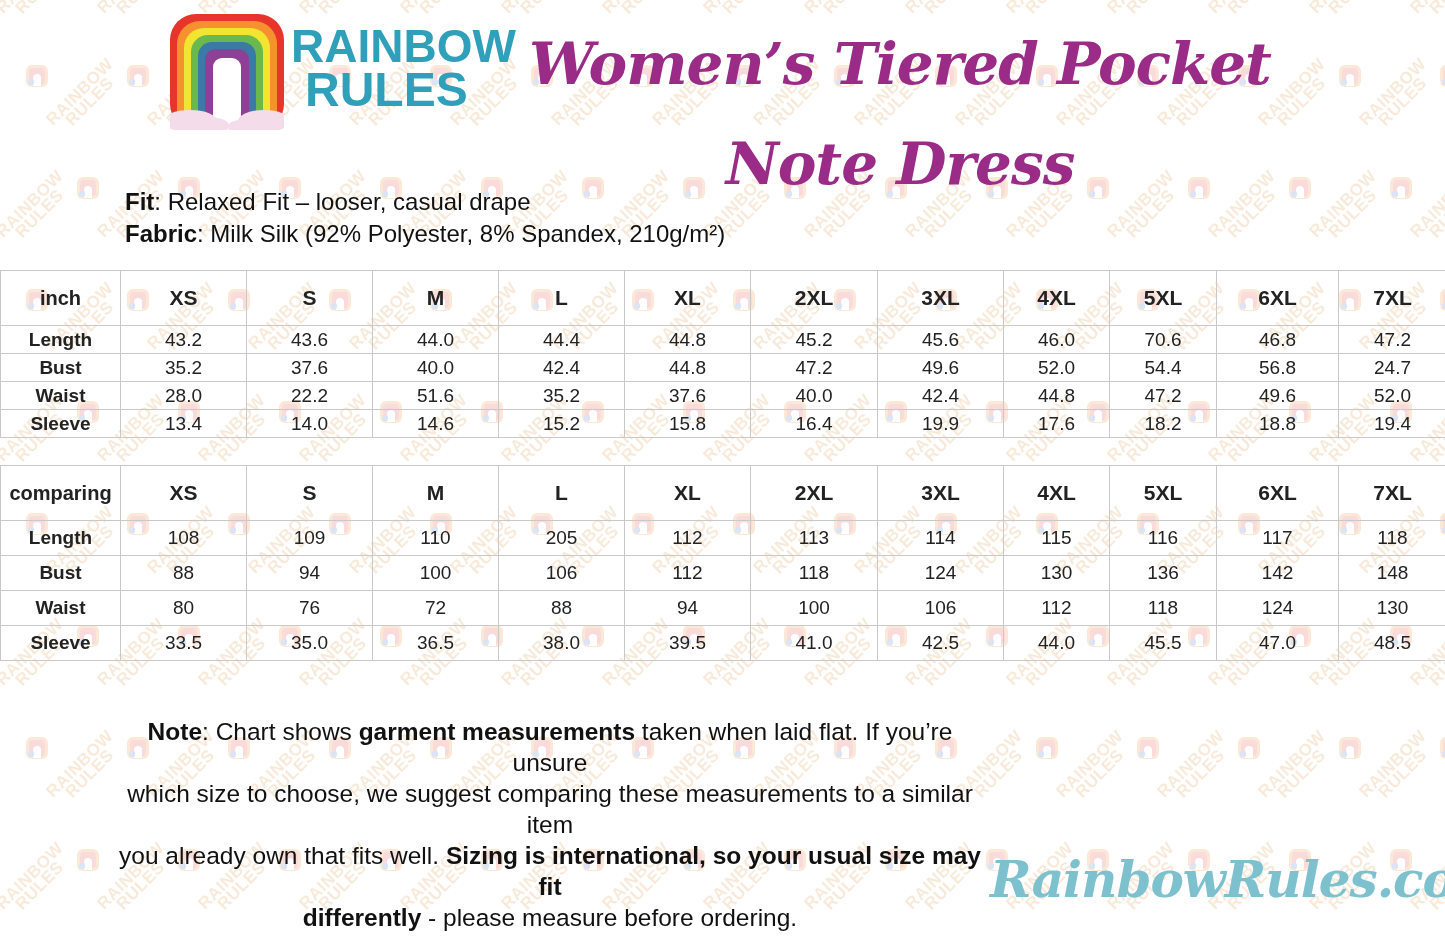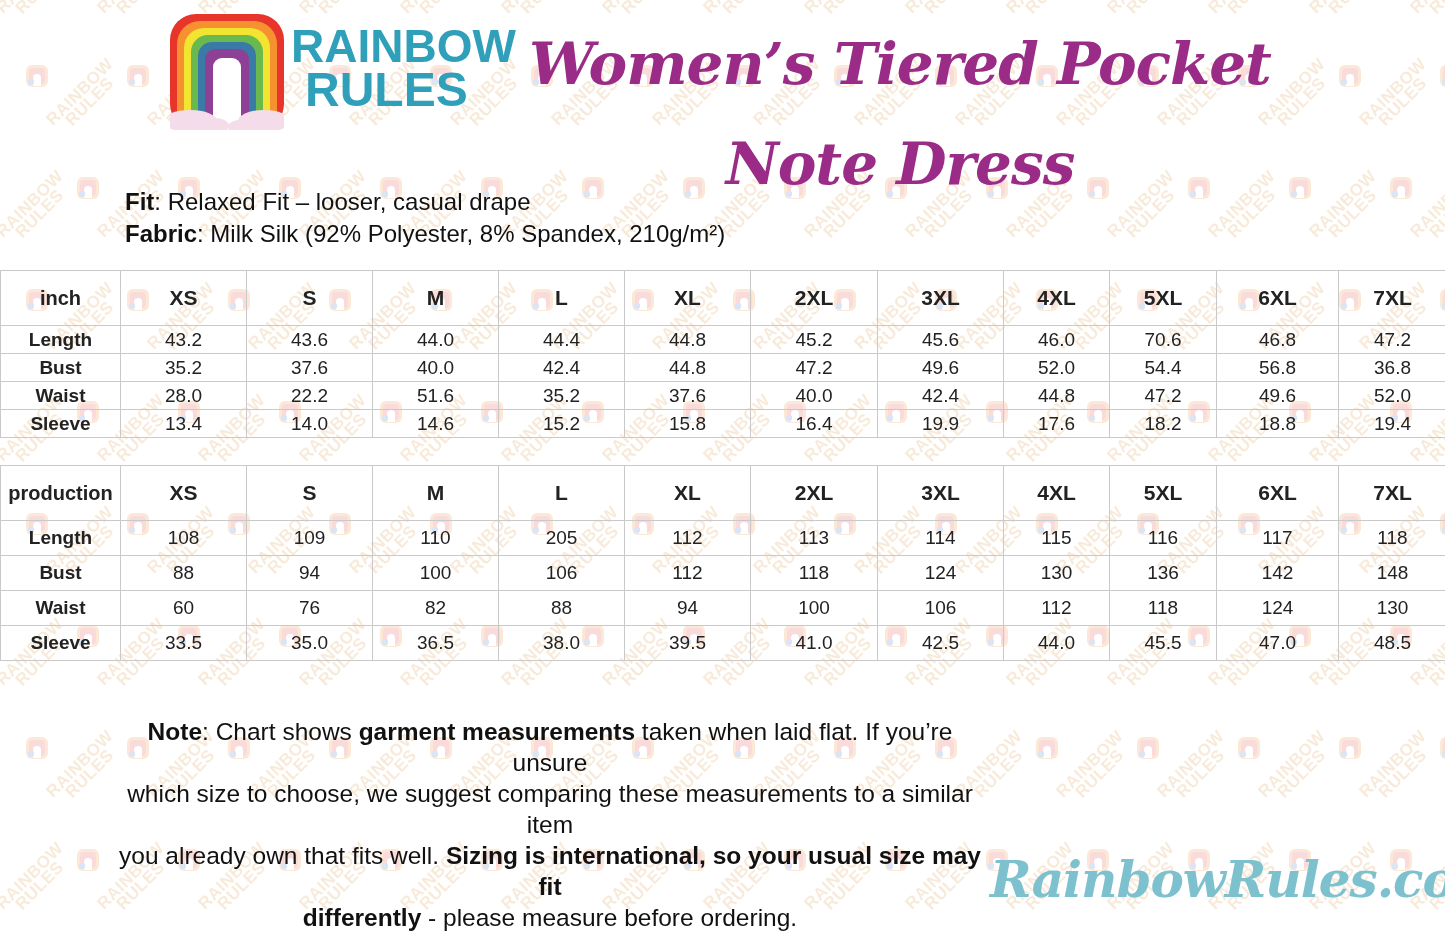--- a/index.html
+++ b/index.html
@@ -1226,21 +1226,21 @@
           <td>35.2</td>
           <td>37.6</td>
           <td>40.0</td>
           <td>42.4</td>
           <td>44.8</td>
           <td>47.2</td>
           <td>49.6</td>
           <td>52.0</td>
           <td>54.4</td>
           <td>56.8</td>
-          <td>36.8</td>
+          <td>24.7</td>
         </tr>
         <tr>
           <th>Waist</th>
           <td>28.0</td>
           <td>22.2</td>
           <td>51.6</td>
           <td>35.2</td>
           <td>37.6</td>
           <td>40.0</td>
           <td>42.4</td>
@@ -1276,21 +1276,21 @@
         <col style="width:126px">
         <col style="width:127px">
         <col style="width:126px">
       <col style="width:106px">
         <col style="width:107px">
         <col style="width:122px">
         <col style="width:108px">
     </colgroup>
   <thead>
         <tr>
-          <th class="unit">production</th>
+          <th class="unit">comparing</th>
           <th>XS</th>
           <th>S</th>
           <th>M</th>
           <th>L</th>
           <th>XL</th>
           <th>2XL</th>
           <th>3XL</th>
           <th>4XL</th>
           <th>5XL</th>
           <th>6XL</th>
@@ -1321,23 +1321,23 @@
           <td>112</td>
           <td>118</td>
           <td>124</td>
           <td>130</td>
           <td>136</td>
           <td>142</td>
           <td>148</td>
         </tr>
         <tr>
           <th>Waist</th>
-          <td>60</td>
+          <td>80</td>
           <td>76</td>
-          <td>82</td>
+          <td>72</td>
           <td>88</td>
           <td>94</td>
           <td>100</td>
           <td>106</td>
           <td>112</td>
           <td>118</td>
           <td>124</td>
           <td>130</td>
         </tr>
         <tr>

